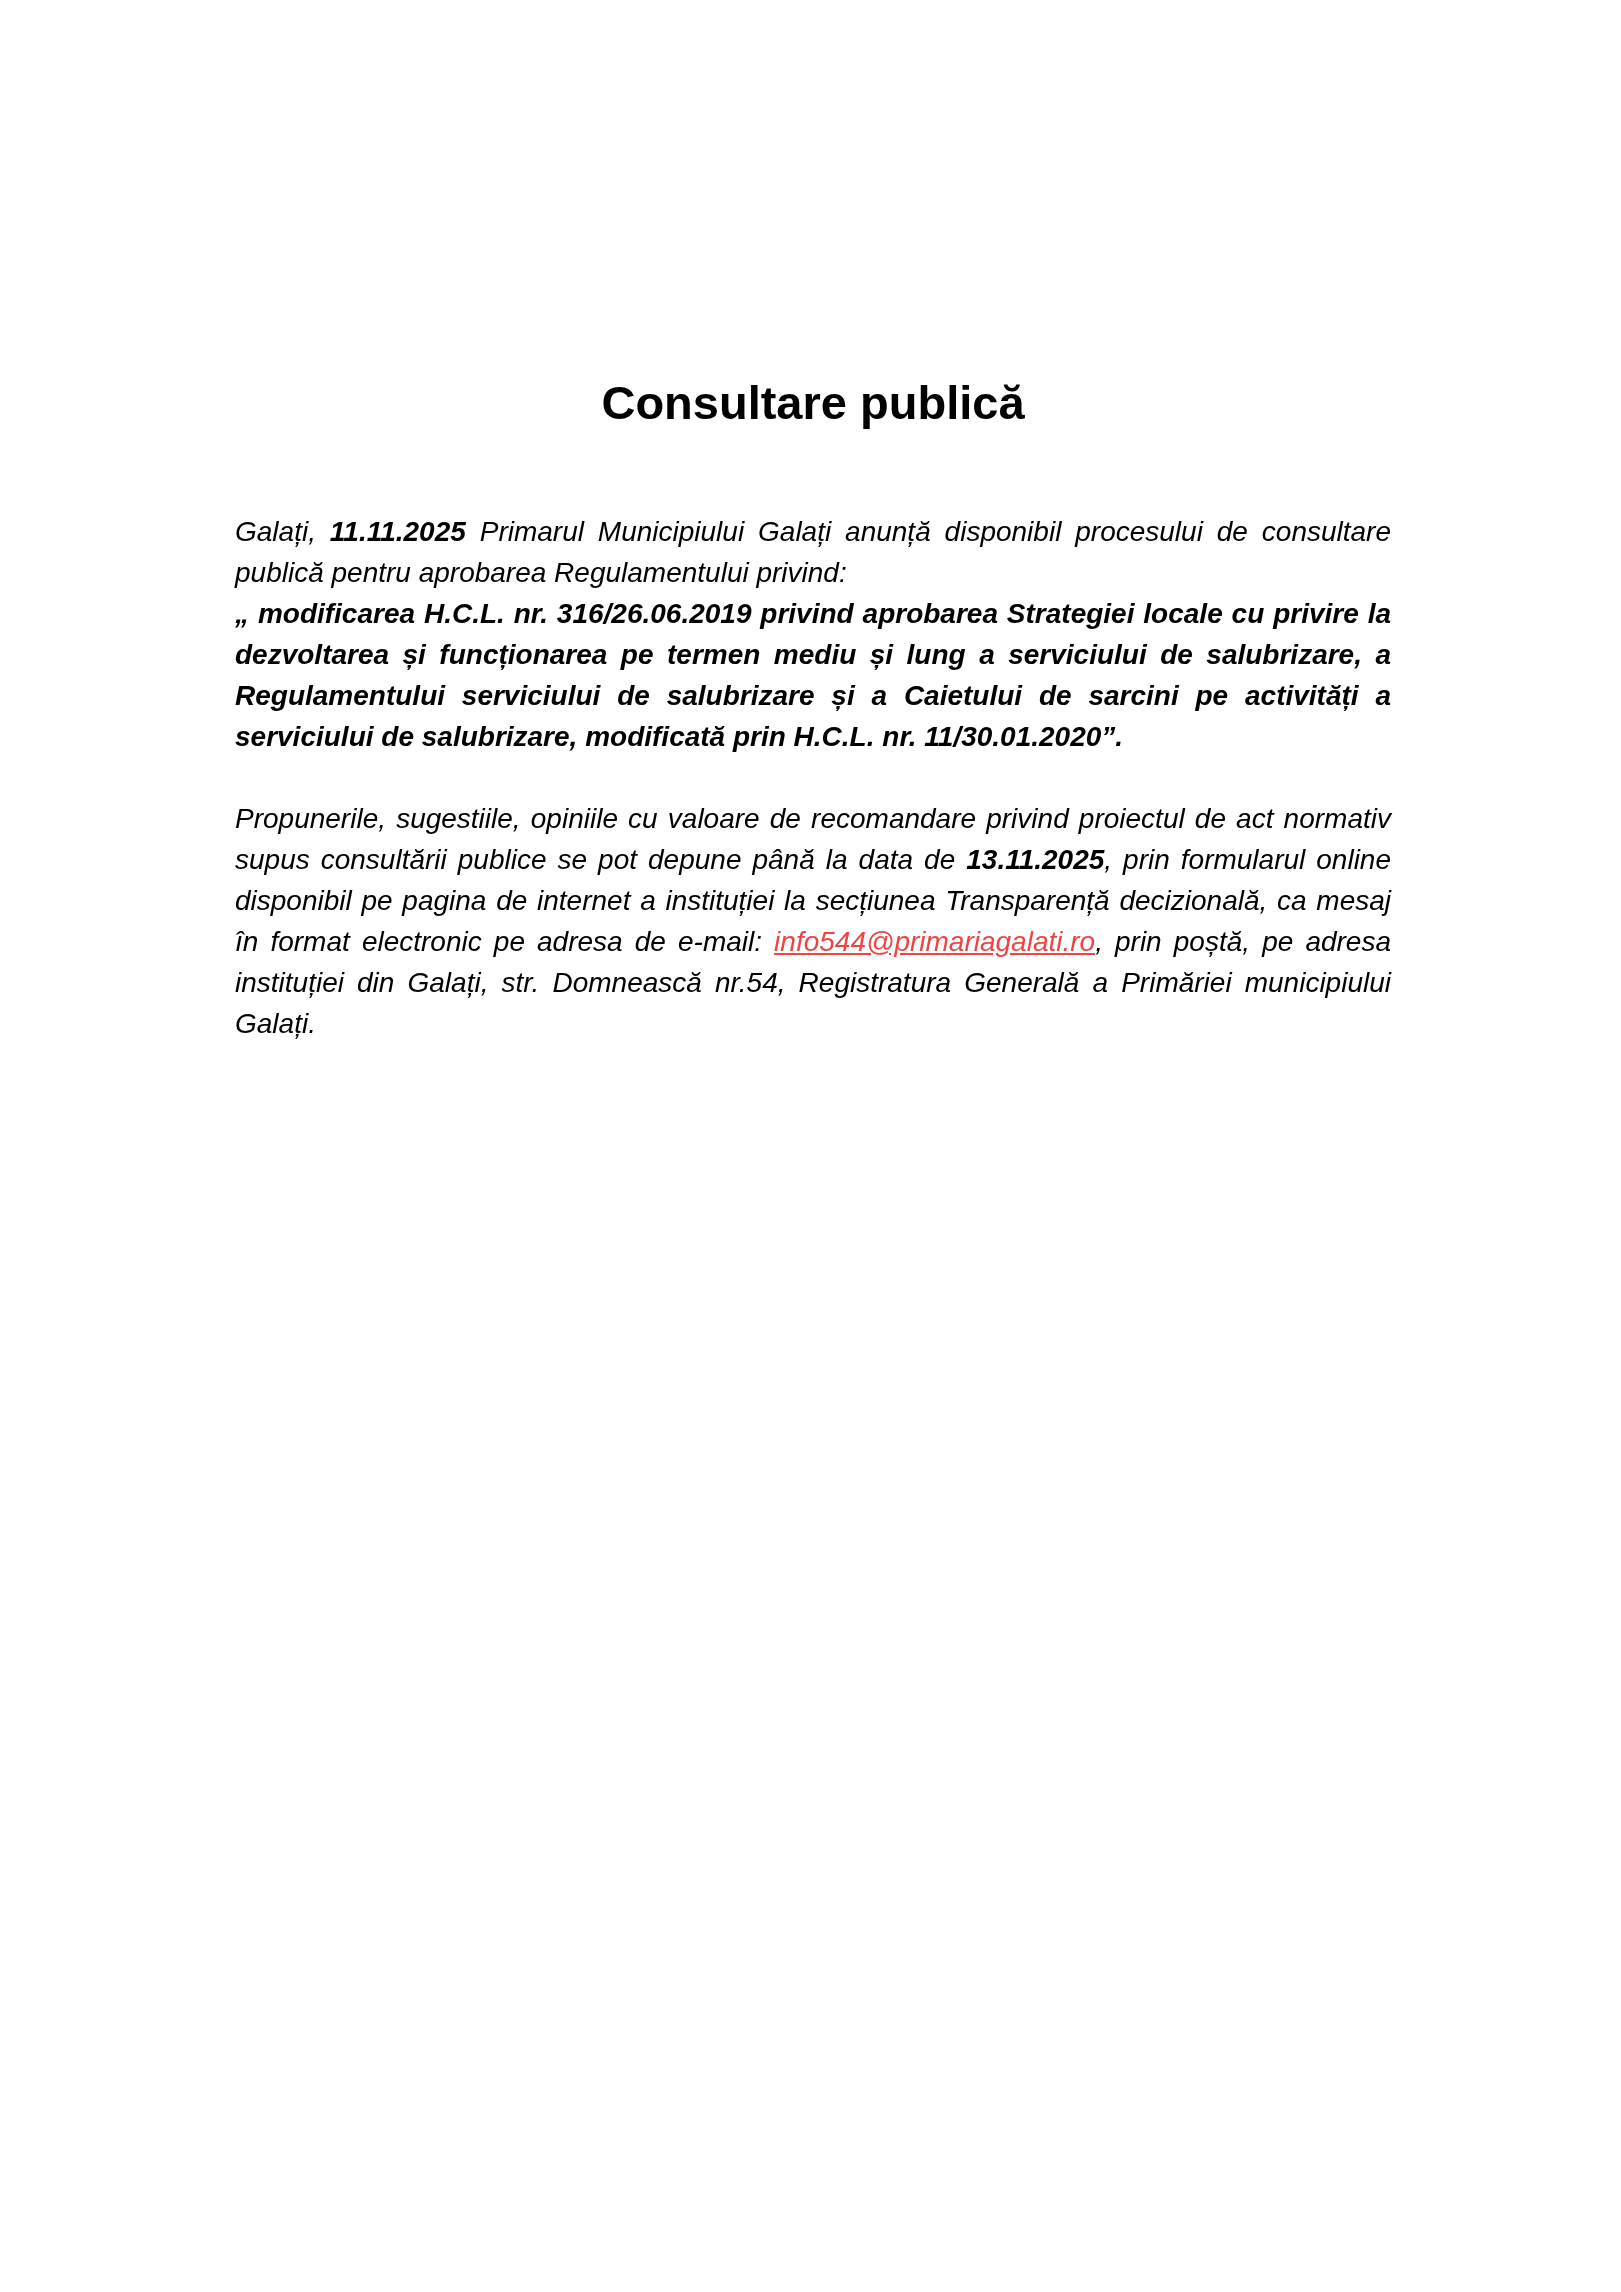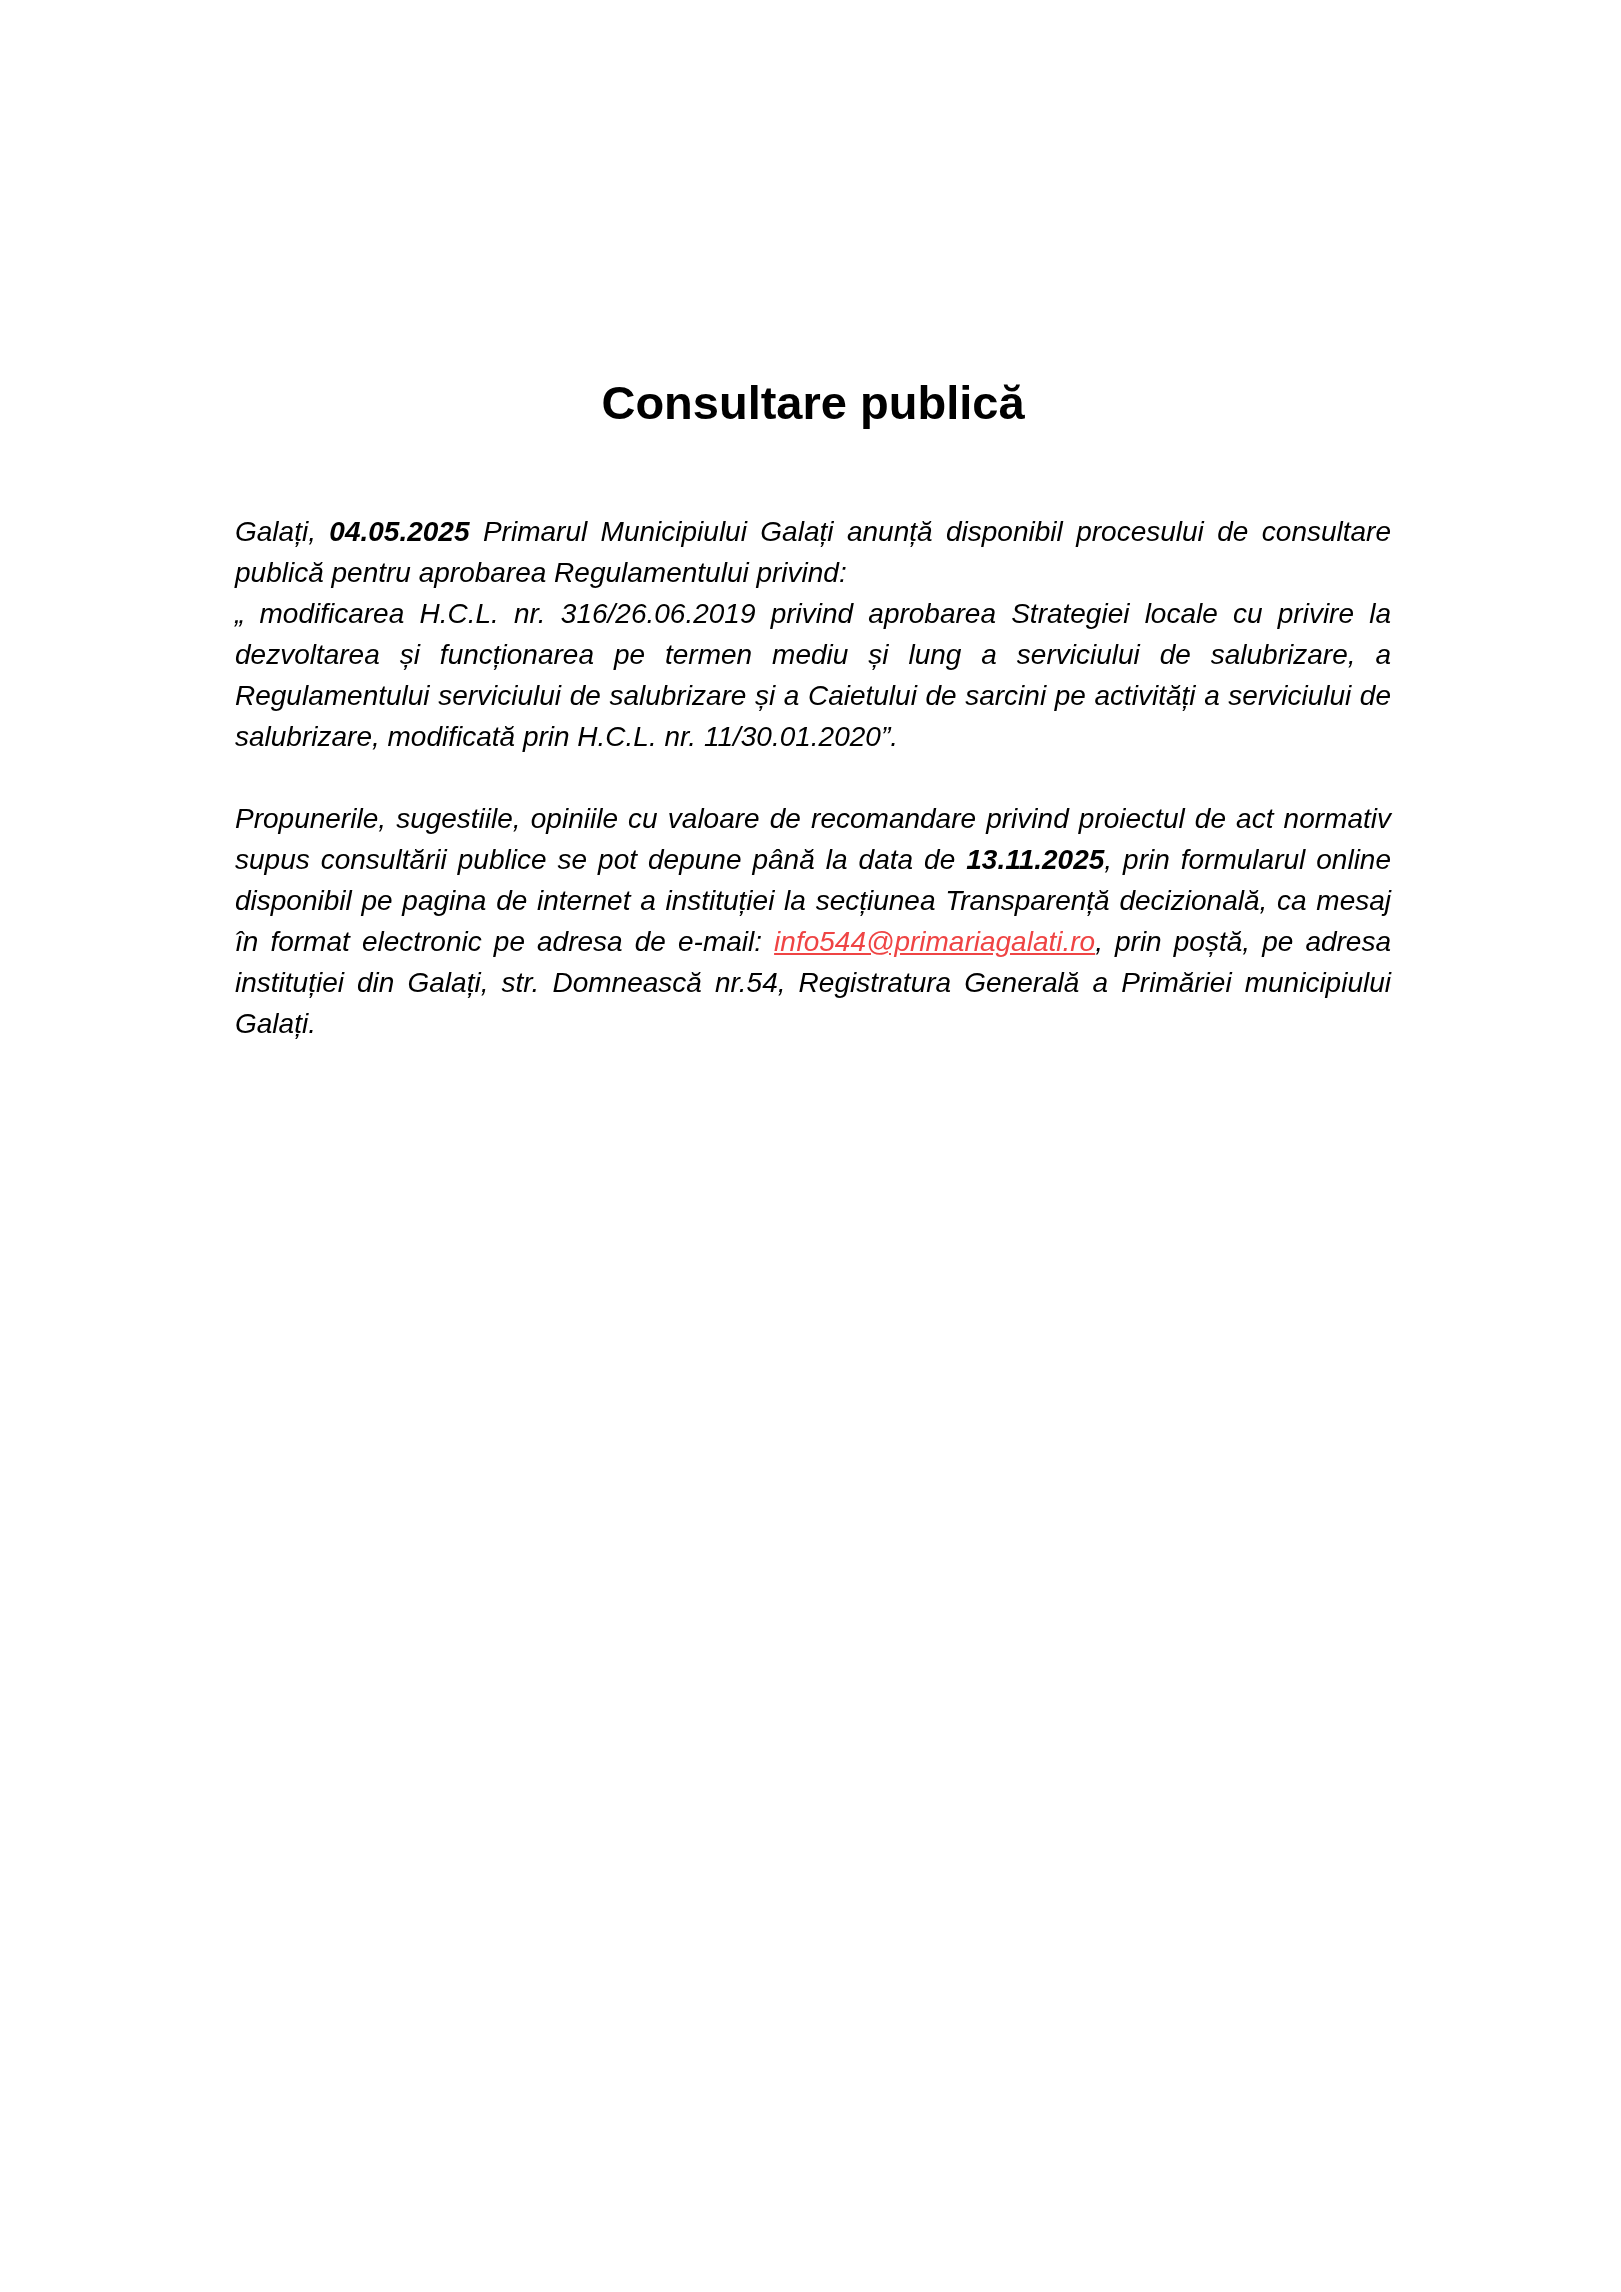--- a/index.html
+++ b/index.html
@@ -36,38 +36,38 @@
   .para {
     margin: 0;
   }
   .para-gap {
     margin-top: 41px;
   }
   .bold-inline {
     font-weight: bold;
   }
   .quote-block {
-    font-weight: normal;
+    font-weight: bold;
   }
   .email-link {
     color: #ef4444;
     text-decoration: underline;
     cursor: pointer;
   }
 </style>
 </head>
 <body>
 
 <div class="page">
 
   <h1 class="doc-title">Consultare publică</h1>
 
   <div class="body-text">
 
-    <p class="para"><span>Galați, </span><span class="bold-inline">04.05.2025</span><span> Primarul Municipiului Galați anunță disponibil procesului de consultare publică pentru aprobarea Regulamentului privind:</span></p>
+    <p class="para"><span>Galați, </span><span class="bold-inline">11.11.2025</span><span> Primarul Municipiului Galați anunță disponibil procesului de consultare publică pentru aprobarea Regulamentului privind:</span></p>
 
     <p class="para quote-block">„ modificarea H.C.L. nr. 316/26.06.2019 privind aprobarea Strategiei locale cu privire la dezvoltarea și funcționarea pe termen mediu și lung a serviciului de salubrizare, a Regulamentului serviciului de salubrizare și a Caietului de sarcini pe activități a serviciului de salubrizare, modificată prin H.C.L. nr. 11/30.01.2020”.</p>
 
     <p class="para para-gap"><span>Propunerile, sugestiile, opiniile cu valoare de recomandare privind proiectul de act normativ supus consultării publice se pot depune până la data de </span><span class="bold-inline">13.11.2025</span><span>, prin formularul online disponibil pe pagina de internet a instituției la secțiunea Transparență decizională, ca mesaj în format electronic pe adresa de e-mail: </span><a class="email-link">info544@primariagalati.ro</a><span>, prin poștă, pe adresa instituției din Galați, str. Domnească nr.54, Registratura Generală a Primăriei municipiului Galați.</span></p>
 
 
   </div>
 
 </div>
 

